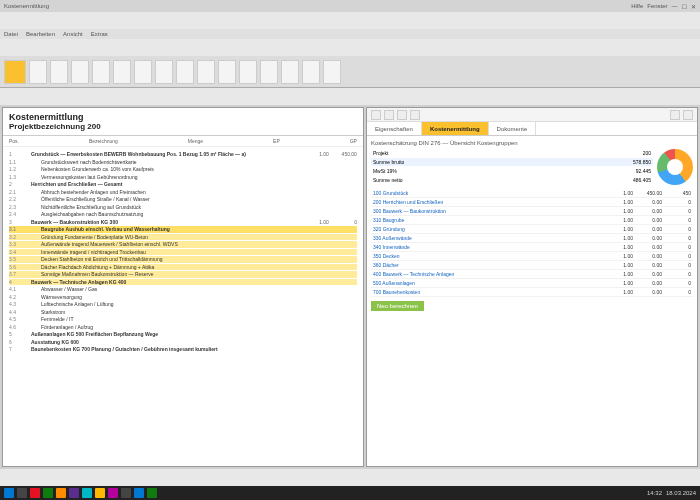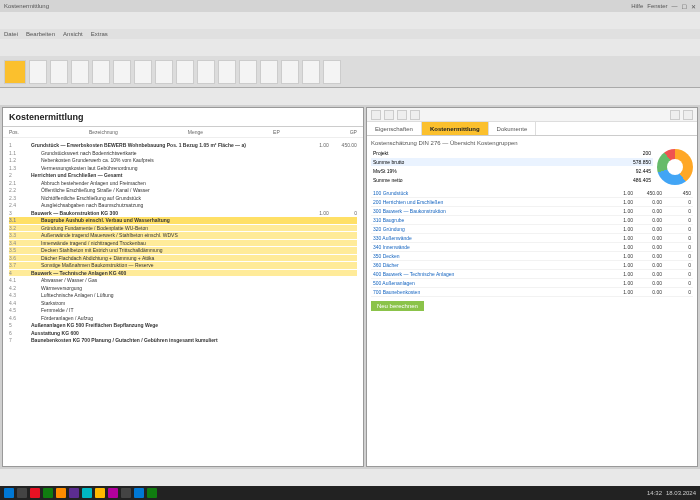--- a/index.html
+++ b/index.html
@@ -95,20 +95,21 @@
     <div class="ribbon-btn"></div>
     <div class="ribbon-btn"></div>
     <div class="ribbon-btn"></div>
   </div>
 
   <div class="workspace">
 
     <div class="panel left">
       <div class="panel-head">
         <h1>Kostenermittlung</h1>
+        <h2>Projektbezeichnung 200</h2>
       </div>
       <div class="panel-sub">
         <span>Pos.</span>
         <span>Bezeichnung</span>
         <span>Menge</span>
         <span>EP</span>
         <span>GP</span>
       </div>
       <div class="doc-body" id="left-body">
           <div class="doc-row">

